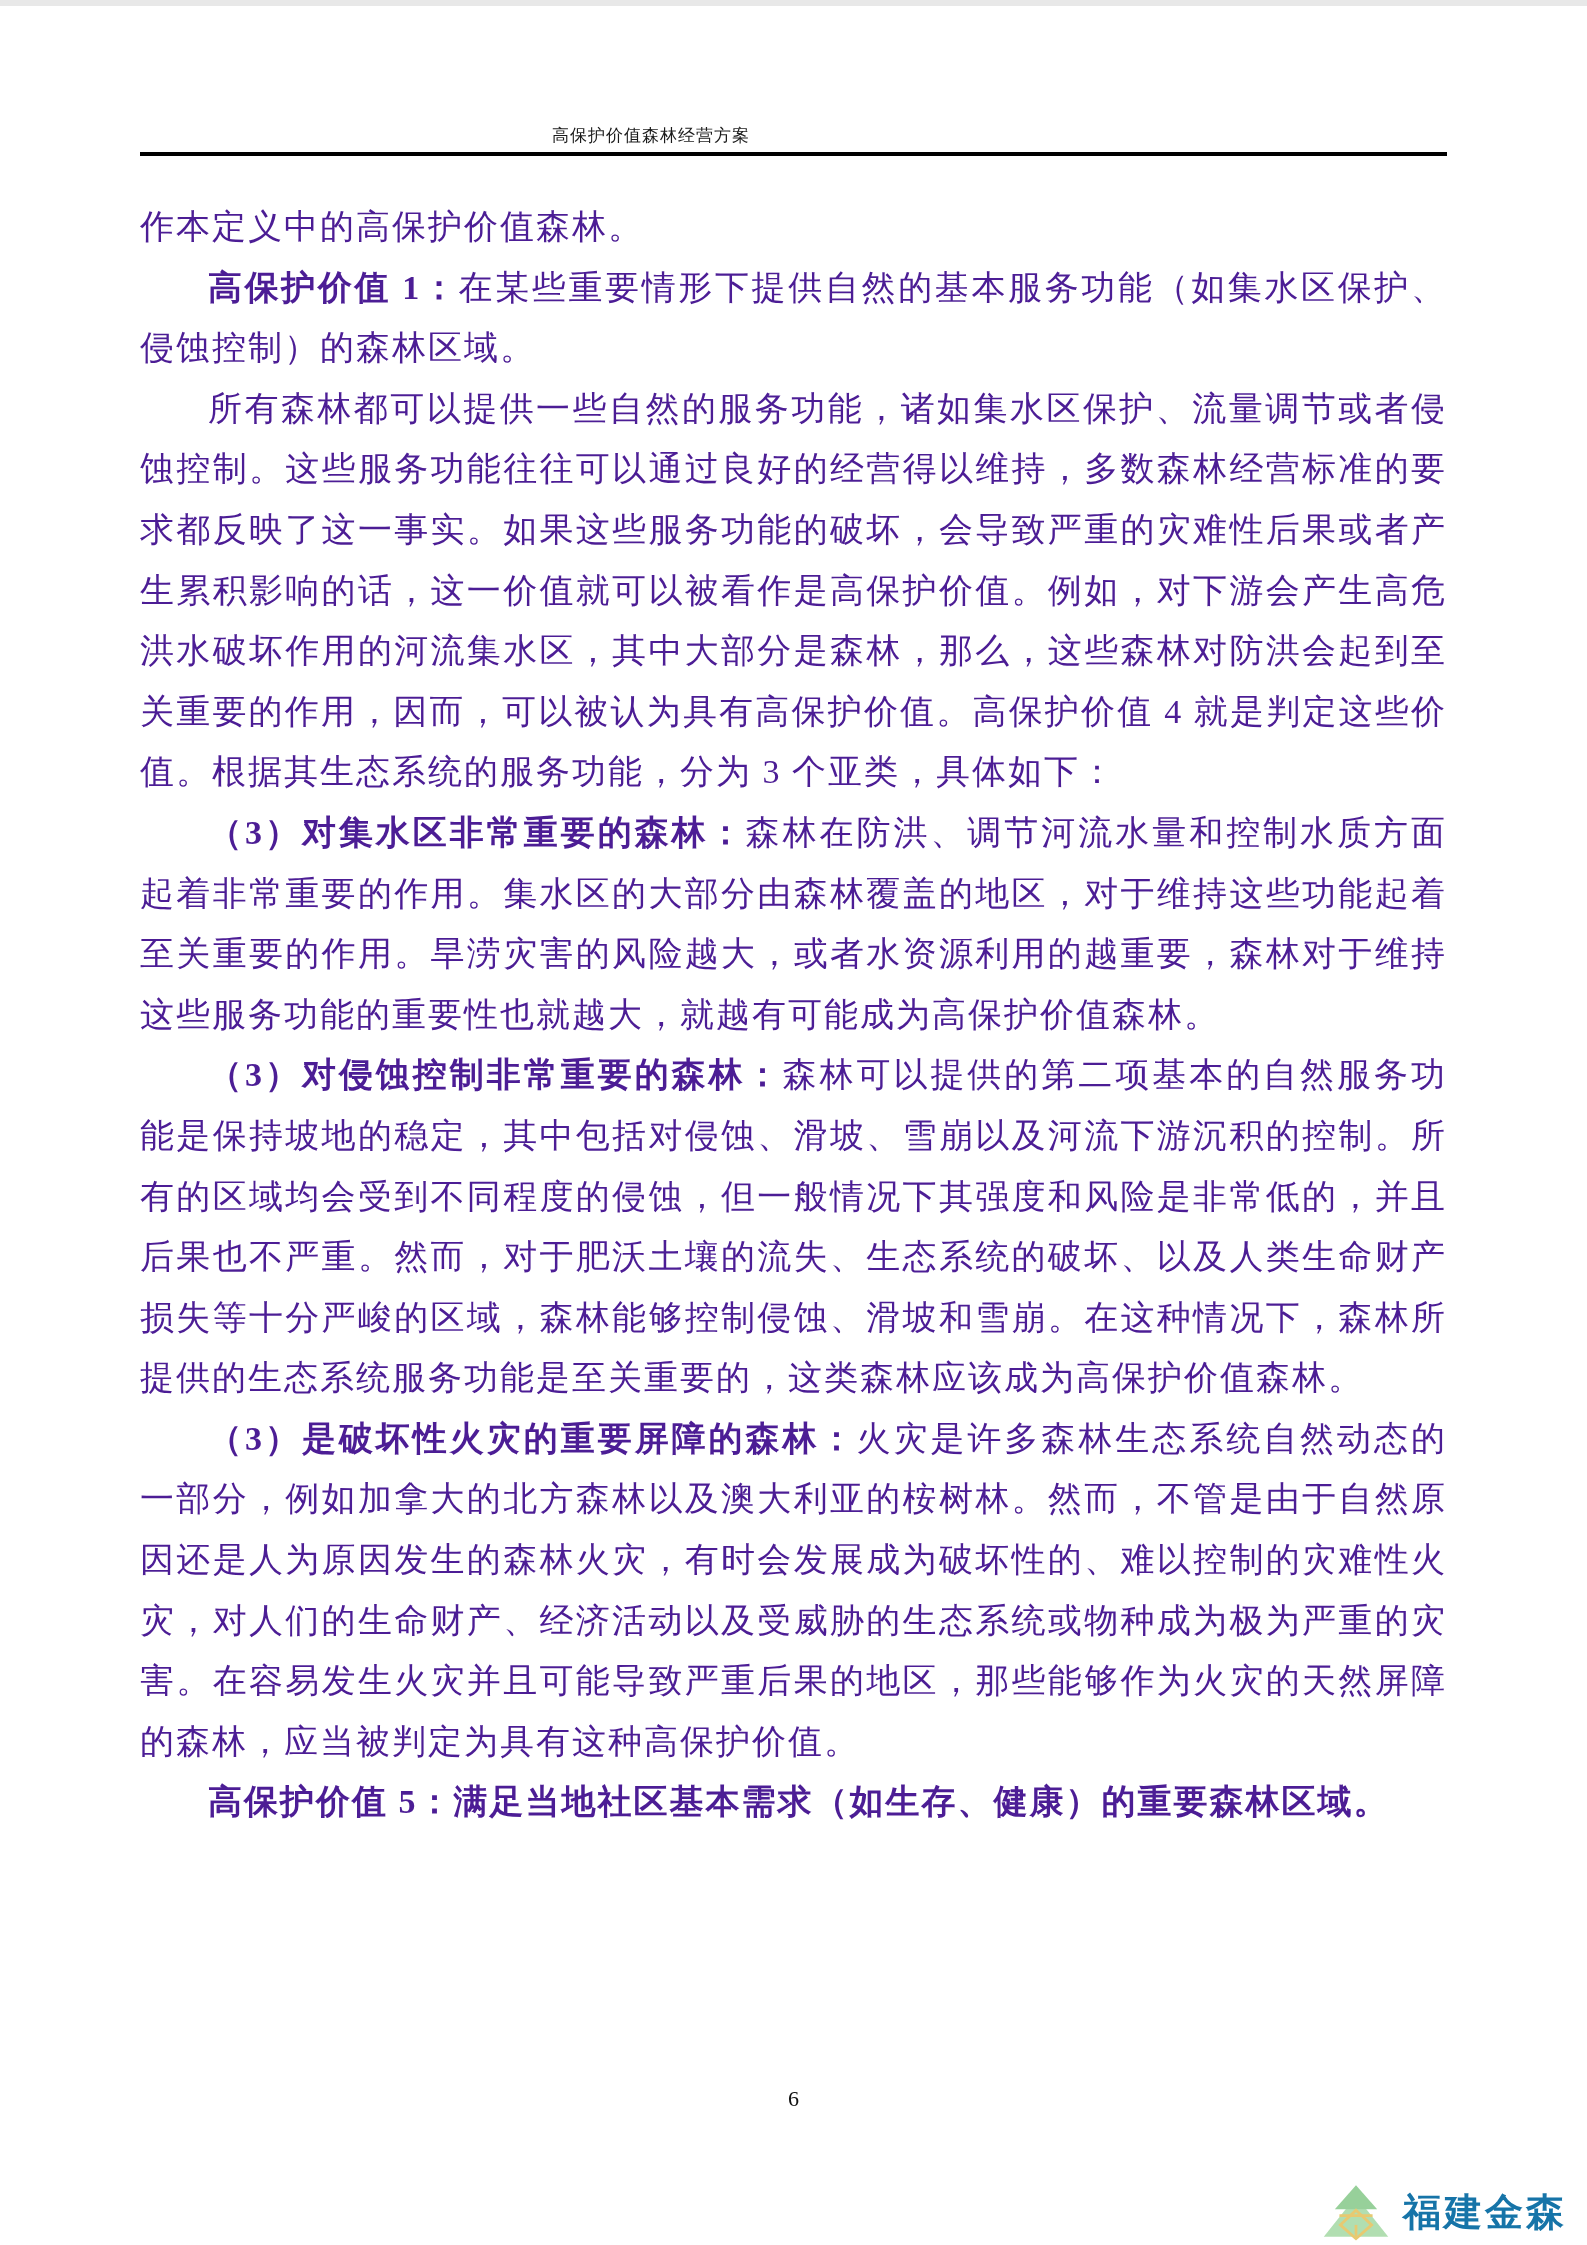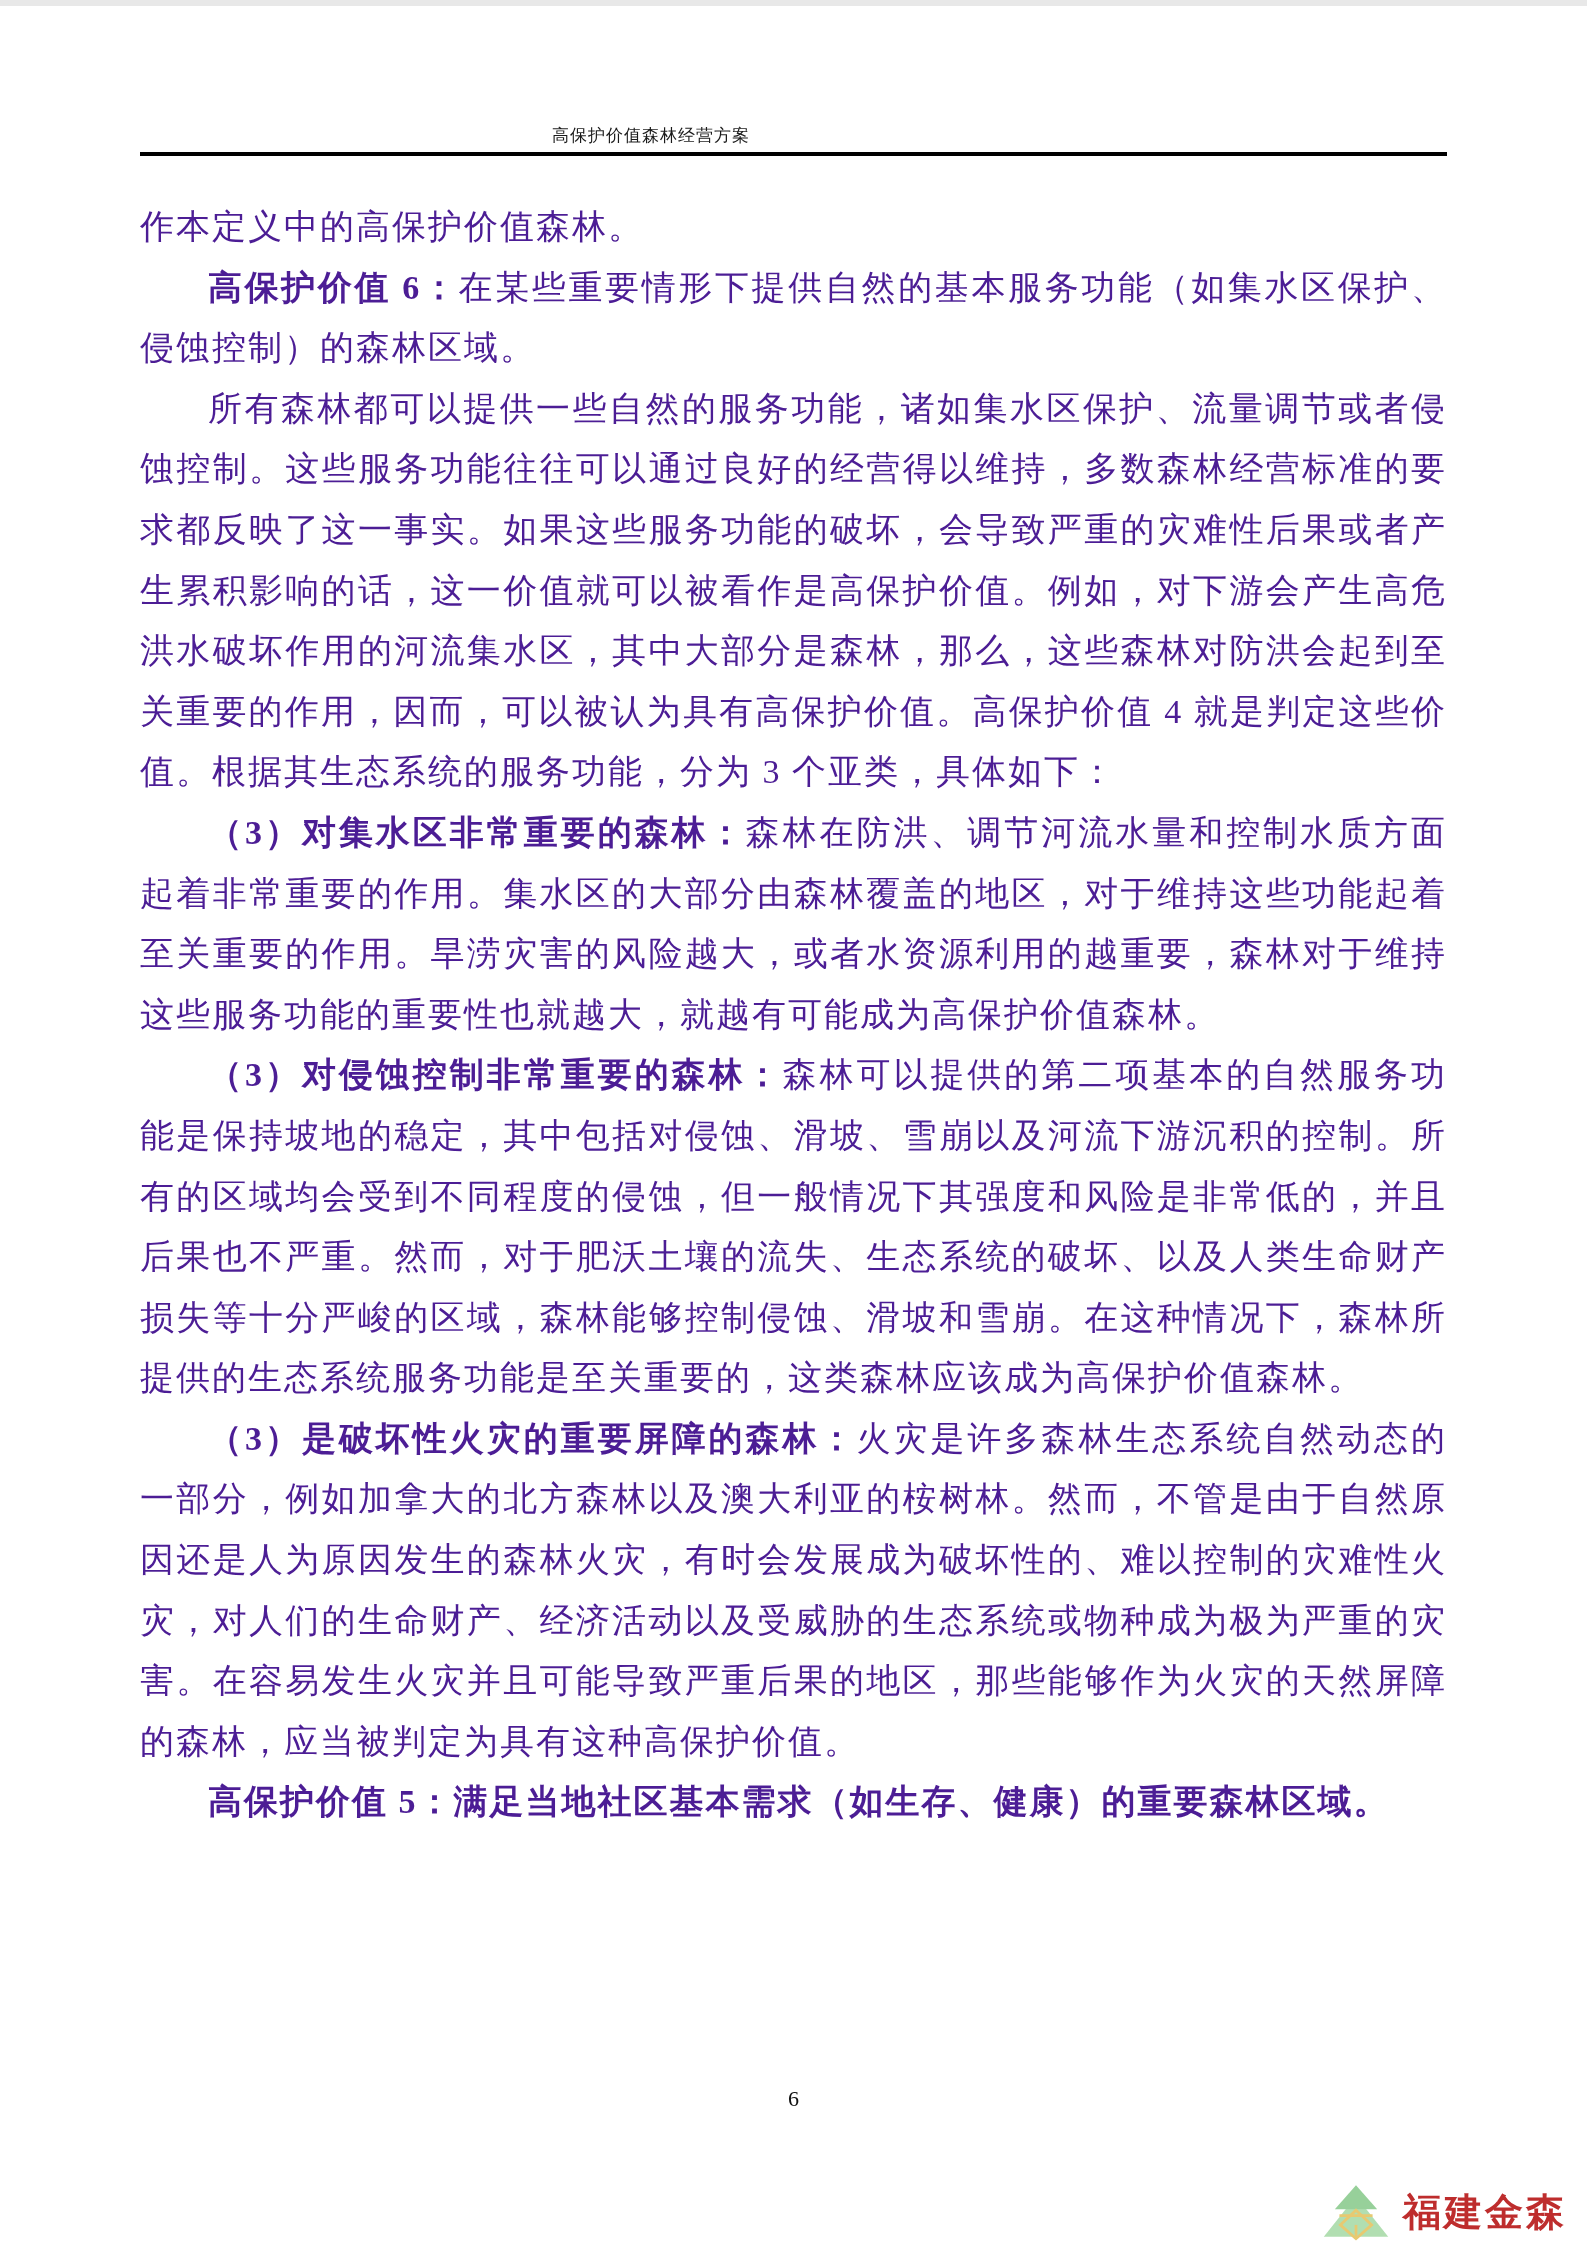--- a/index.html
+++ b/index.html
@@ -50,35 +50,35 @@
     position:absolute;
     right:20px; bottom:10px;
     display:flex; align-items:center; gap:12px;
     opacity:0.92;
   }
   .logo-text {
     font-family:"Liberation Sans", sans-serif;
     font-weight:bold;
     font-size:38px;
     letter-spacing:3px;
-    color:#b91c1c;
+    color:#0369a1;
   }
 </style>
 </head>
 <body>
 
 <div class="page">
 
   <div class="doc-header-title">高保护价值森林经营方案</div>
 
   <div class="header-rule"></div>
 
   <div class="body-text">
     <p class="continuation"><span class="lead"></span><span>作本定义中的高保护价值森林。</span></p>
-    <p><span class="lead">高保护价值 6：</span><span>在某些重要情形下提供自然的基本服务功能（如集水区保护、侵蚀控制）的森林区域。</span></p>
+    <p><span class="lead">高保护价值 1：</span><span>在某些重要情形下提供自然的基本服务功能（如集水区保护、侵蚀控制）的森林区域。</span></p>
     <p><span class="lead"></span><span>所有森林都可以提供一些自然的服务功能，诸如集水区保护、流量调节或者侵蚀控制。这些服务功能往往可以通过良好的经营得以维持，多数森林经营标准的要求都反映了这一事实。如果这些服务功能的破坏，会导致严重的灾难性后果或者产生累积影响的话，这一价值就可以被看作是高保护价值。例如，对下游会产生高危洪水破坏作用的河流集水区，其中大部分是森林，那么，这些森林对防洪会起到至关重要的作用，因而，可以被认为具有高保护价值。高保护价值 4 就是判定这些价值。根据其生态系统的服务功能，分为 3 个亚类，具体如下：</span></p>
     <p><span class="lead">（3）对集水区非常重要的森林：</span><span>森林在防洪、调节河流水量和控制水质方面起着非常重要的作用。集水区的大部分由森林覆盖的地区，对于维持这些功能起着至关重要的作用。旱涝灾害的风险越大，或者水资源利用的越重要，森林对于维持这些服务功能的重要性也就越大，就越有可能成为高保护价值森林。</span></p>
     <p><span class="lead">（3）对侵蚀控制非常重要的森林：</span><span>森林可以提供的第二项基本的自然服务功能是保持坡地的稳定，其中包括对侵蚀、滑坡、雪崩以及河流下游沉积的控制。所有的区域均会受到不同程度的侵蚀，但一般情况下其强度和风险是非常低的，并且后果也不严重。然而，对于肥沃土壤的流失、生态系统的破坏、以及人类生命财产损失等十分严峻的区域，森林能够控制侵蚀、滑坡和雪崩。在这种情况下，森林所提供的生态系统服务功能是至关重要的，这类森林应该成为高保护价值森林。</span></p>
     <p><span class="lead">（3）是破坏性火灾的重要屏障的森林：</span><span>火灾是许多森林生态系统自然动态的一部分，例如加拿大的北方森林以及澳大利亚的桉树林。然而，不管是由于自然原因还是人为原因发生的森林火灾，有时会发展成为破坏性的、难以控制的灾难性火灾，对人们的生命财产、经济活动以及受威胁的生态系统或物种成为极为严重的灾害。在容易发生火灾并且可能导致严重后果的地区，那些能够作为火灾的天然屏障的森林，应当被判定为具有这种高保护价值。</span></p>
     <p><span class="lead">高保护价值 5：满足当地社区基本需求（如生存、健康）的重要森林区域。</span><span></span></p>
   </div>
 
   <div class="page-number">6</div>
 
   <div class="logo">

